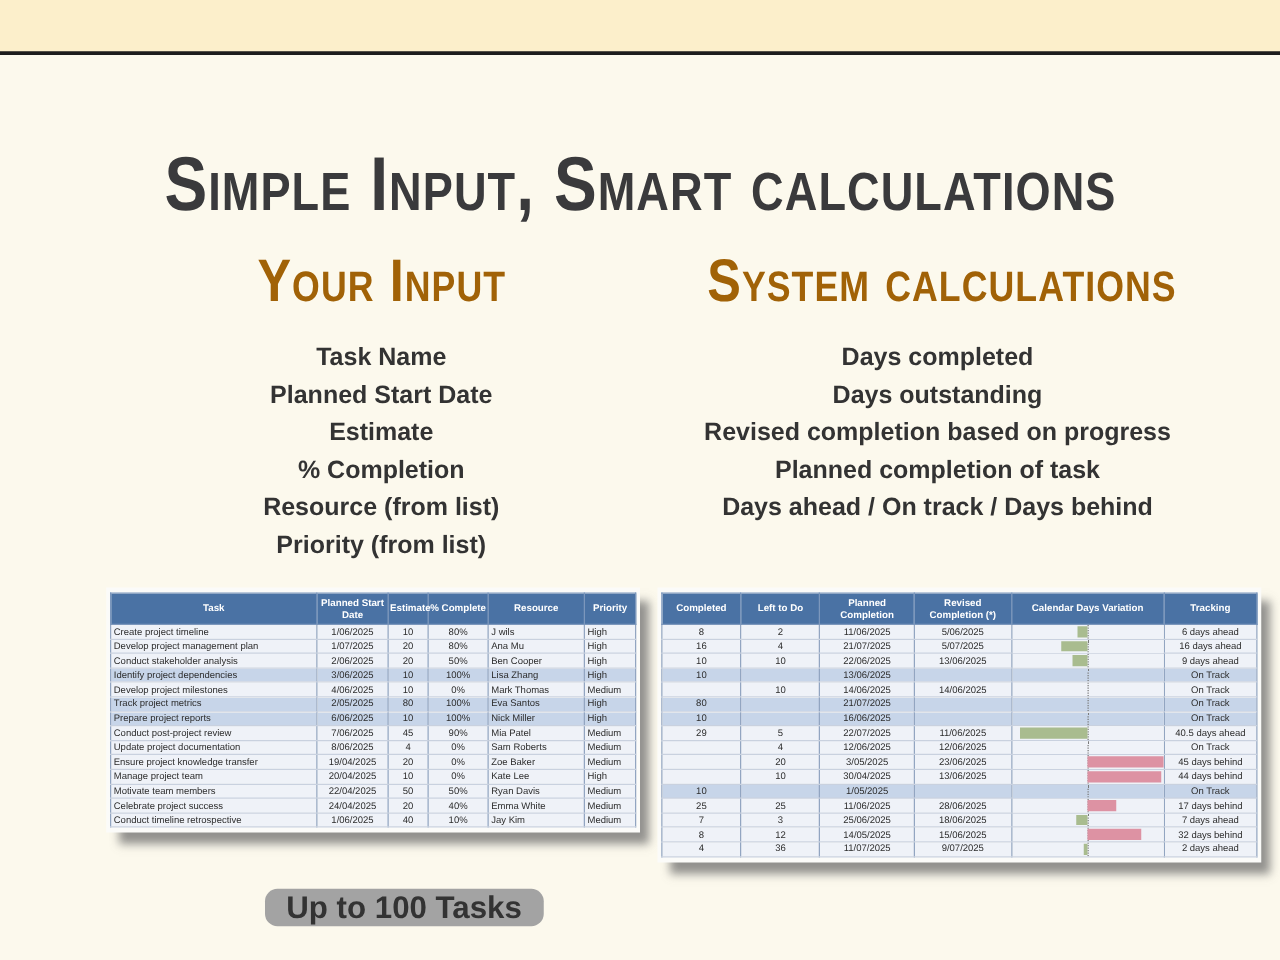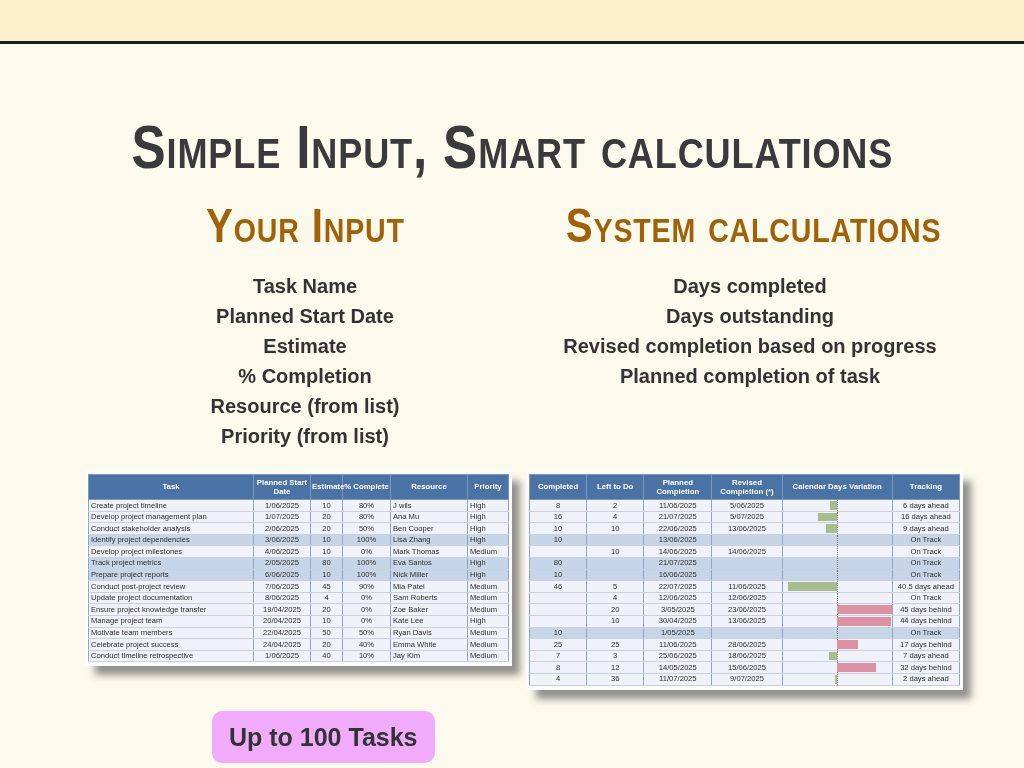--- a/index.html
+++ b/index.html
@@ -38,21 +38,21 @@
   }
   #input-panel{left:85px;}
   #calc-panel{left:526px;}
 
   table.sheet{
     border-collapse:collapse;table-layout:fixed;
     font-family:"Liberation Sans",sans-serif;
     font-size:7.6px;color:#2D2D2D;border:1px solid #4C4C4C;
   }
   #input-table{width:420px;}
-  #calc-table{width:431px;}
+  #calc-table{width:477px;}
   table.sheet th{
     background:#4A72A4;color:#FFFFFF;font-size:7.8px;font-weight:700;
     text-align:center;vertical-align:middle;border:1px solid #7C97BC;
     padding:2px 1px;height:20px;line-height:1.2;
   }
   table.sheet td{
     height:10.6px;line-height:1;padding:0 2px;
     border-left:1px solid #92A5C1;border-right:1px solid #92A5C1;
     border-top:1px solid #C9D1DF;border-bottom:1px solid #C9D1DF;
     background:#EFF2F8;white-space:nowrap;overflow:hidden;vertical-align:middle;
@@ -63,22 +63,22 @@
   td.flag-pink{background:#F0C2CB;}
   td.purple{background:#CBB7DA;}
   td.track-pink{background:#EFC0CA;}
   td.variation{position:relative;padding:0;}
   .vline{position:absolute;left:50%;top:0;bottom:0;width:0;border-left:1px dotted #7A7A7A;}
   .bar{position:absolute;top:1px;bottom:1px;}
   .bar.ahead{right:50%;background:#A9BC8F;}
   .bar.behind{left:50%;background:#DD92A3;}
 
   .badge{
-    position:absolute;left:212px;top:711px;height:52px;
-    background:#f0abfc;border-radius:10px;
+    position:absolute;left:212px;top:711px;height:30px;
+    background:#a3a3a3;border-radius:10px;
     display:flex;align-items:center;justify-content:center;
     padding:0 17px;font-size:25px;font-weight:700;color:#333333;white-space:nowrap;
   }
 </style>
 </head>
 <body>
 
 <div class="top-strip"></div>
 
 <h1 class="main-title"><span class="squeeze">Simple Input, Smart calculations</span></h1>
@@ -92,20 +92,21 @@
     <div>Estimate</div>
     <div>% Completion</div>
     <div>Resource (from list)</div>
     <div>Priority (from list)</div>
   </div>
 <div id="calc-list" class="feature-list">
     <div>Days completed</div>
     <div>Days outstanding</div>
     <div>Revised completion based on progress</div>
     <div>Planned completion of task</div>
+    <div>Days ahead / On track / Days behind</div>
   </div>
 
 <div id="input-panel" class="panel">
   <table id="input-table" class="sheet">
     <colgroup>
       <col style="width:165px">
         <col style="width:57px">
         <col style="width:32px">
       <col style="width:48px">
         <col style="width:77px">
@@ -326,21 +327,21 @@
           <td class="c">10</td>
           <td class="c"></td>
           <td class="c">16/06/2025</td>
           <td class="c"></td>
           <td class="variation">
             <div class="vline"></div>
           </td>
           <td class="c">On Track</td>
         </tr>
         <tr>
-          <td class="c">46</td>
+          <td class="c">29</td>
           <td class="c">5</td>
           <td class="c purple">22/07/2025</td>
           <td class="c">11/06/2025</td>
           <td class="variation">
             <div class="vline"></div>
             <div class="bar ahead" style="width: 45%;"></div>
           </td>
           <td class="c">40.5 days ahead</td>
         </tr>
         <tr>

